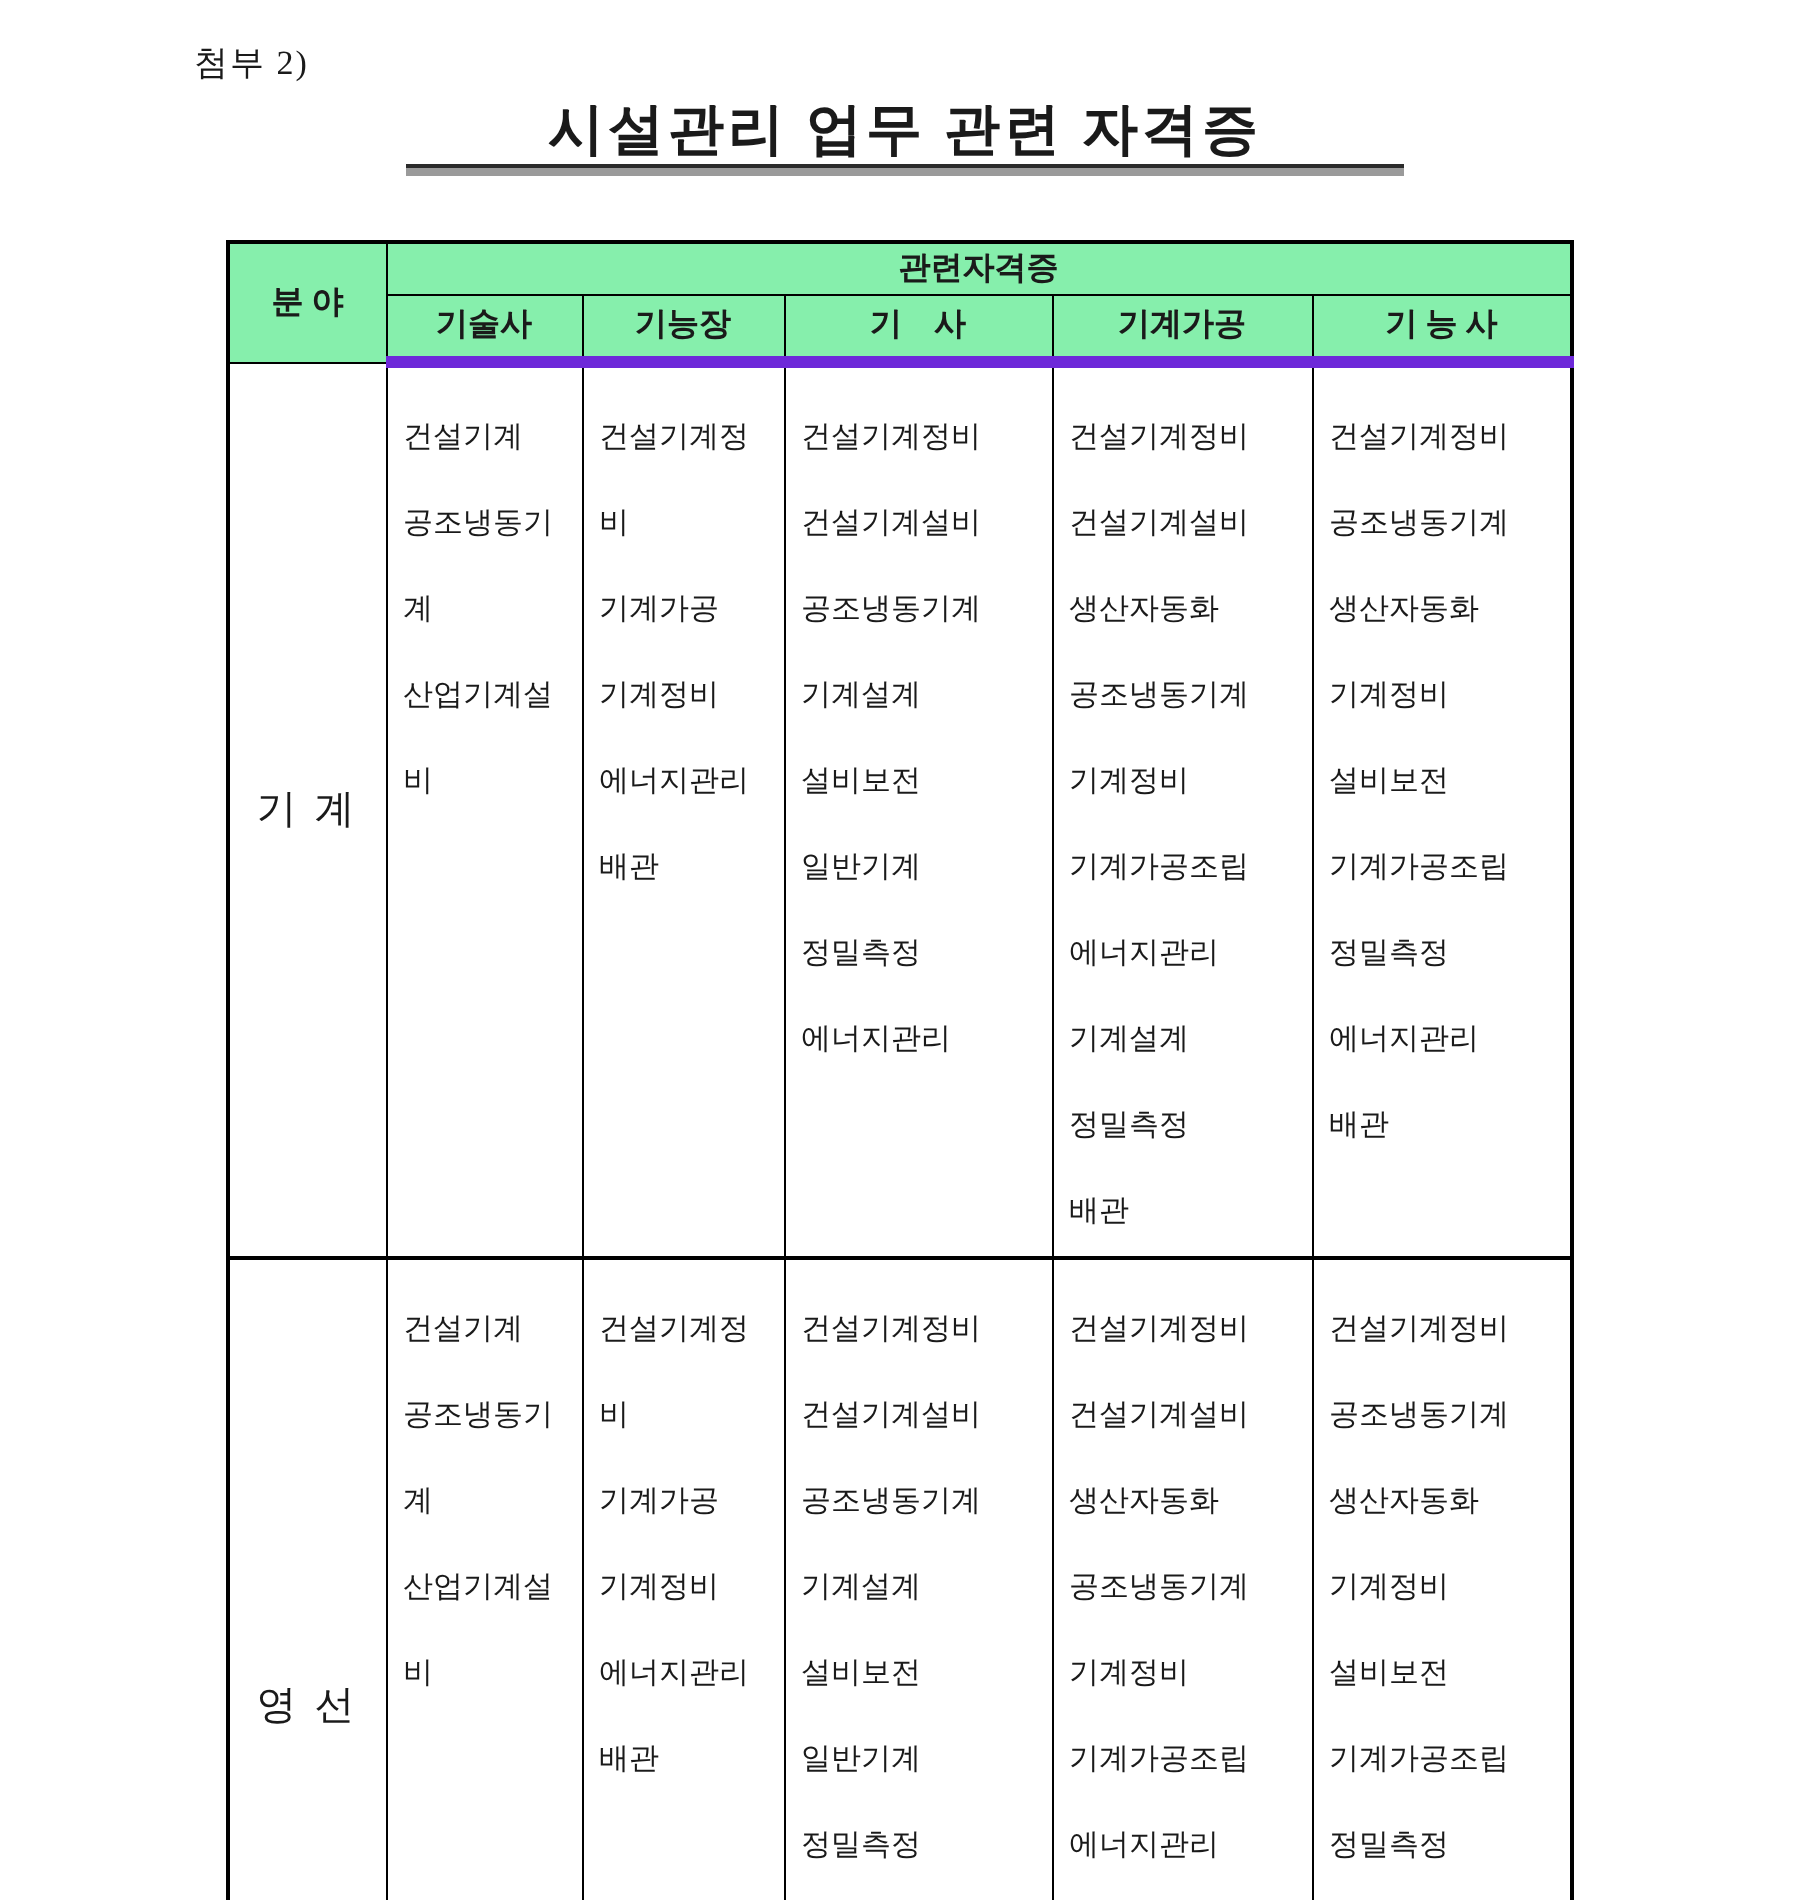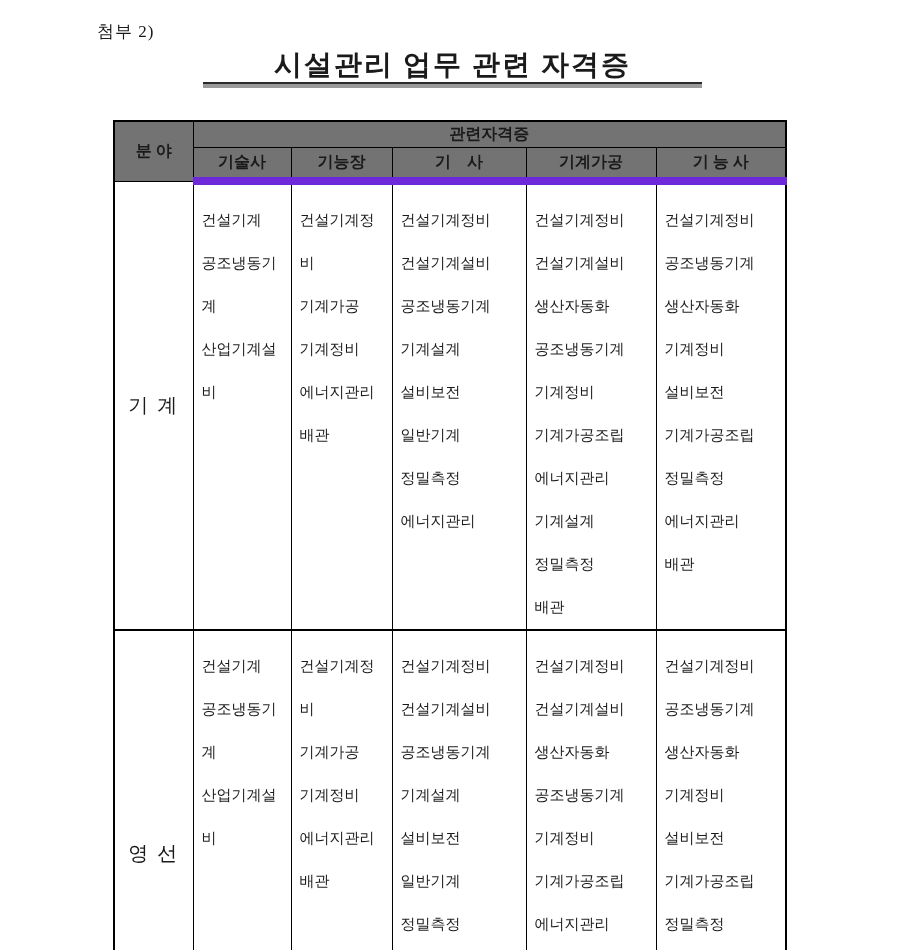--- a/index.html
+++ b/index.html
@@ -43,29 +43,29 @@
     width: 672px;
     border-collapse: collapse;
     table-layout: fixed;
     font-size: 15px;
   }
   .cert-table th, .cert-table td {
     border: 1px solid #000000;
   }
   .cert-table { border: 2px solid #000000; }
   .cert-table thead th {
-    background: #737373;
+    background: #86efac;
     font-weight: bold;
     text-align: center;
     vertical-align: middle;
     font-size: 16px;
   }
   tr.hdr-top { height: 26px; }
   tr.hdr-sub { height: 34px; }
-  tr.hdr-sub th { border-bottom: 8px solid #6d28d9; font-family: Liberation Serif, serif; }
+  tr.hdr-sub th { border-bottom: 6px solid #6d28d9; font-family: Liberation Serif, serif; }
   tr.body-row-1 { height: 342px; }
   tr.body-row-2 { height: 343px; }
   tr.body-row-1 td { border-bottom: 2px solid #000; }
   td.field-cell {
     text-align: center;
     vertical-align: middle;
     font-size: 20px;
     letter-spacing: 2px;
   }
   td.cert-list {

